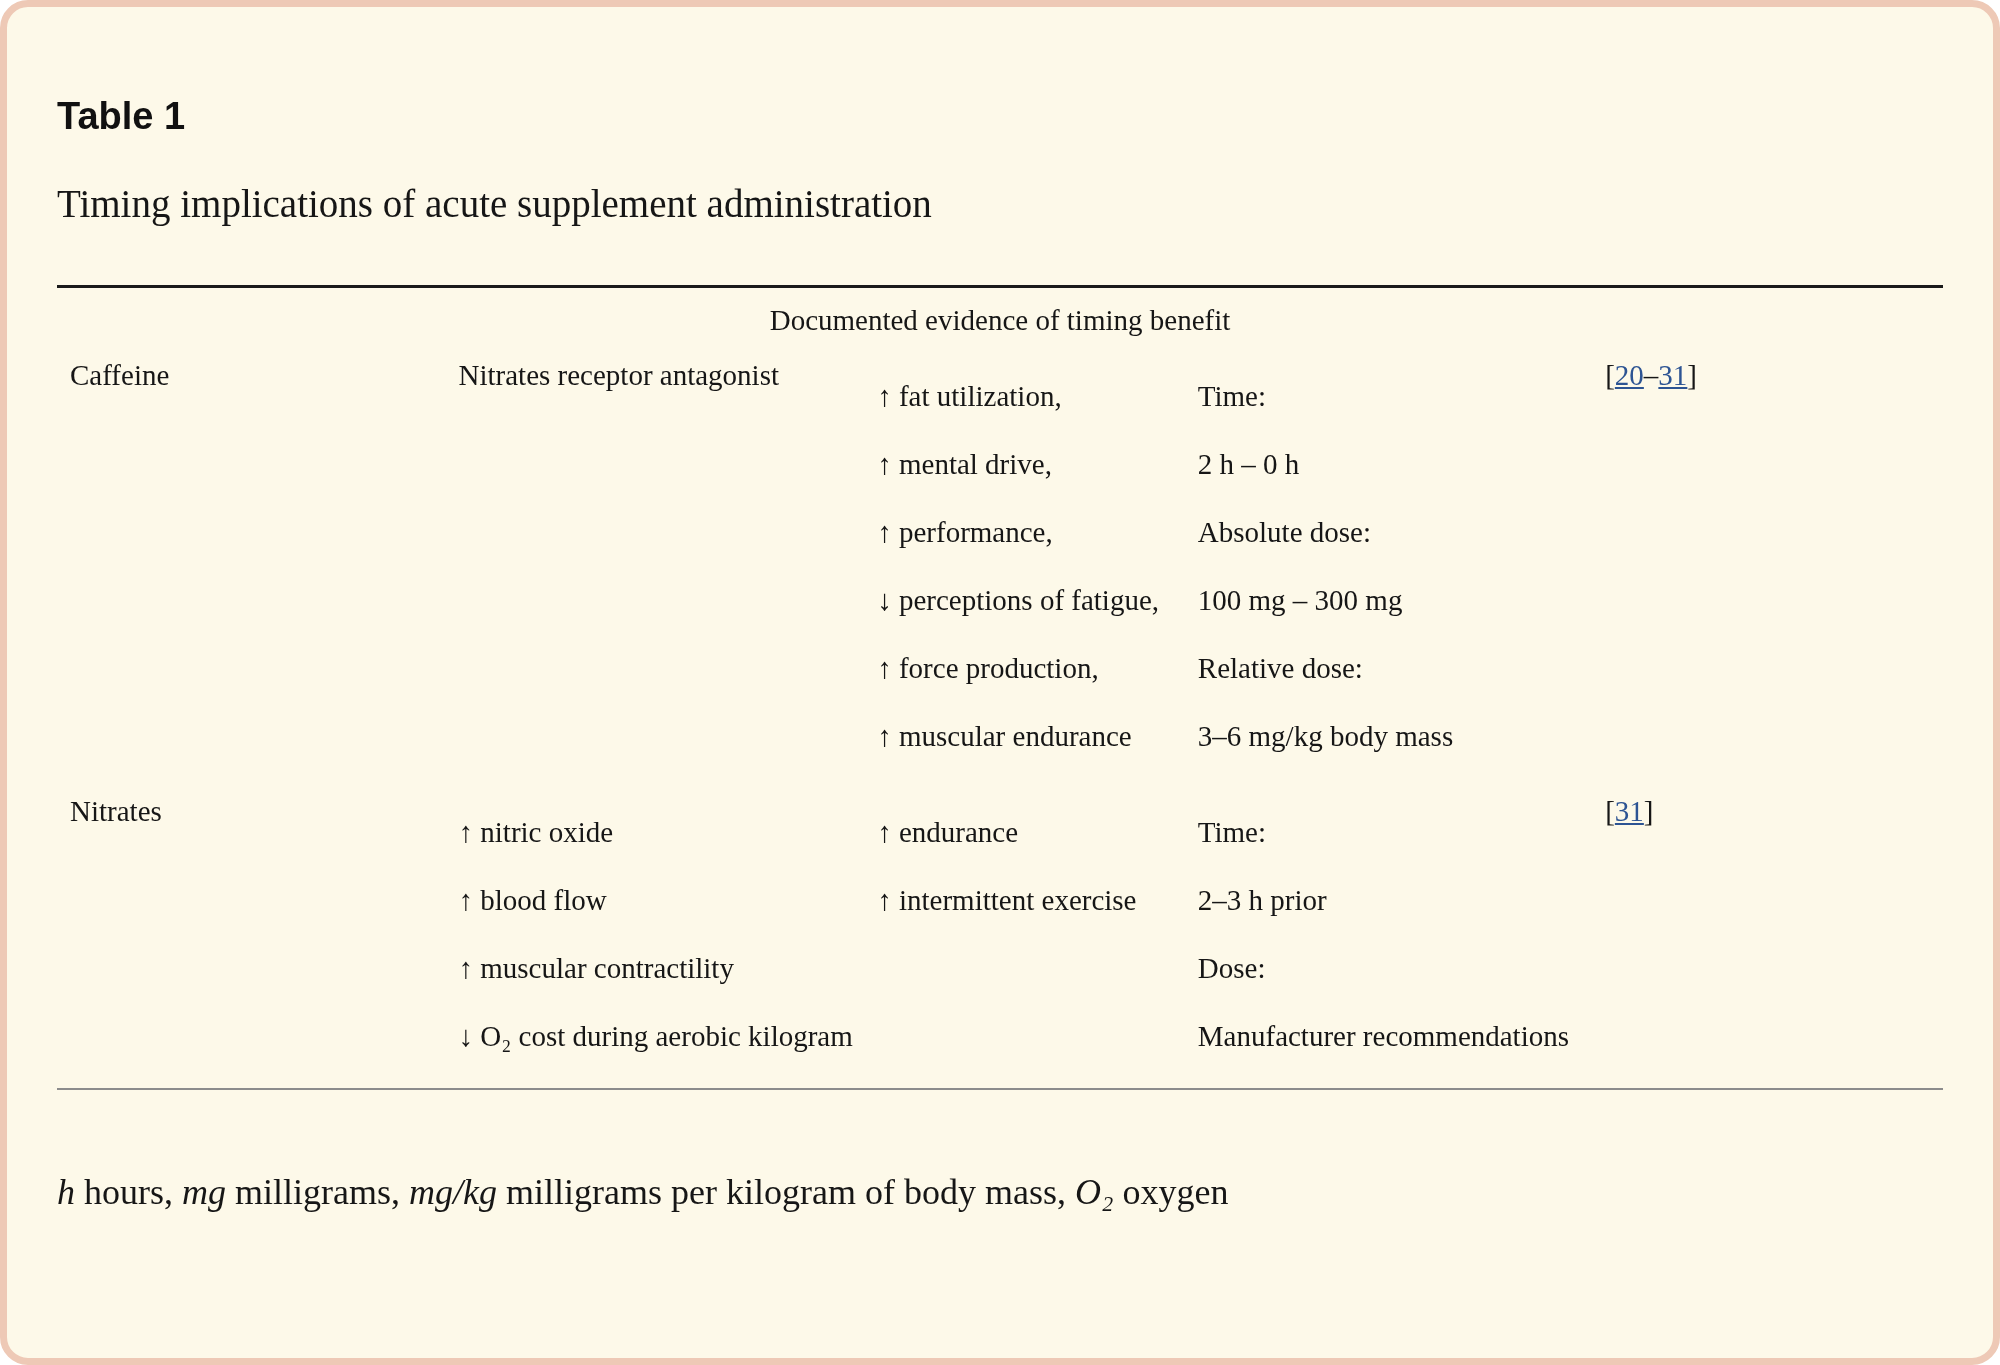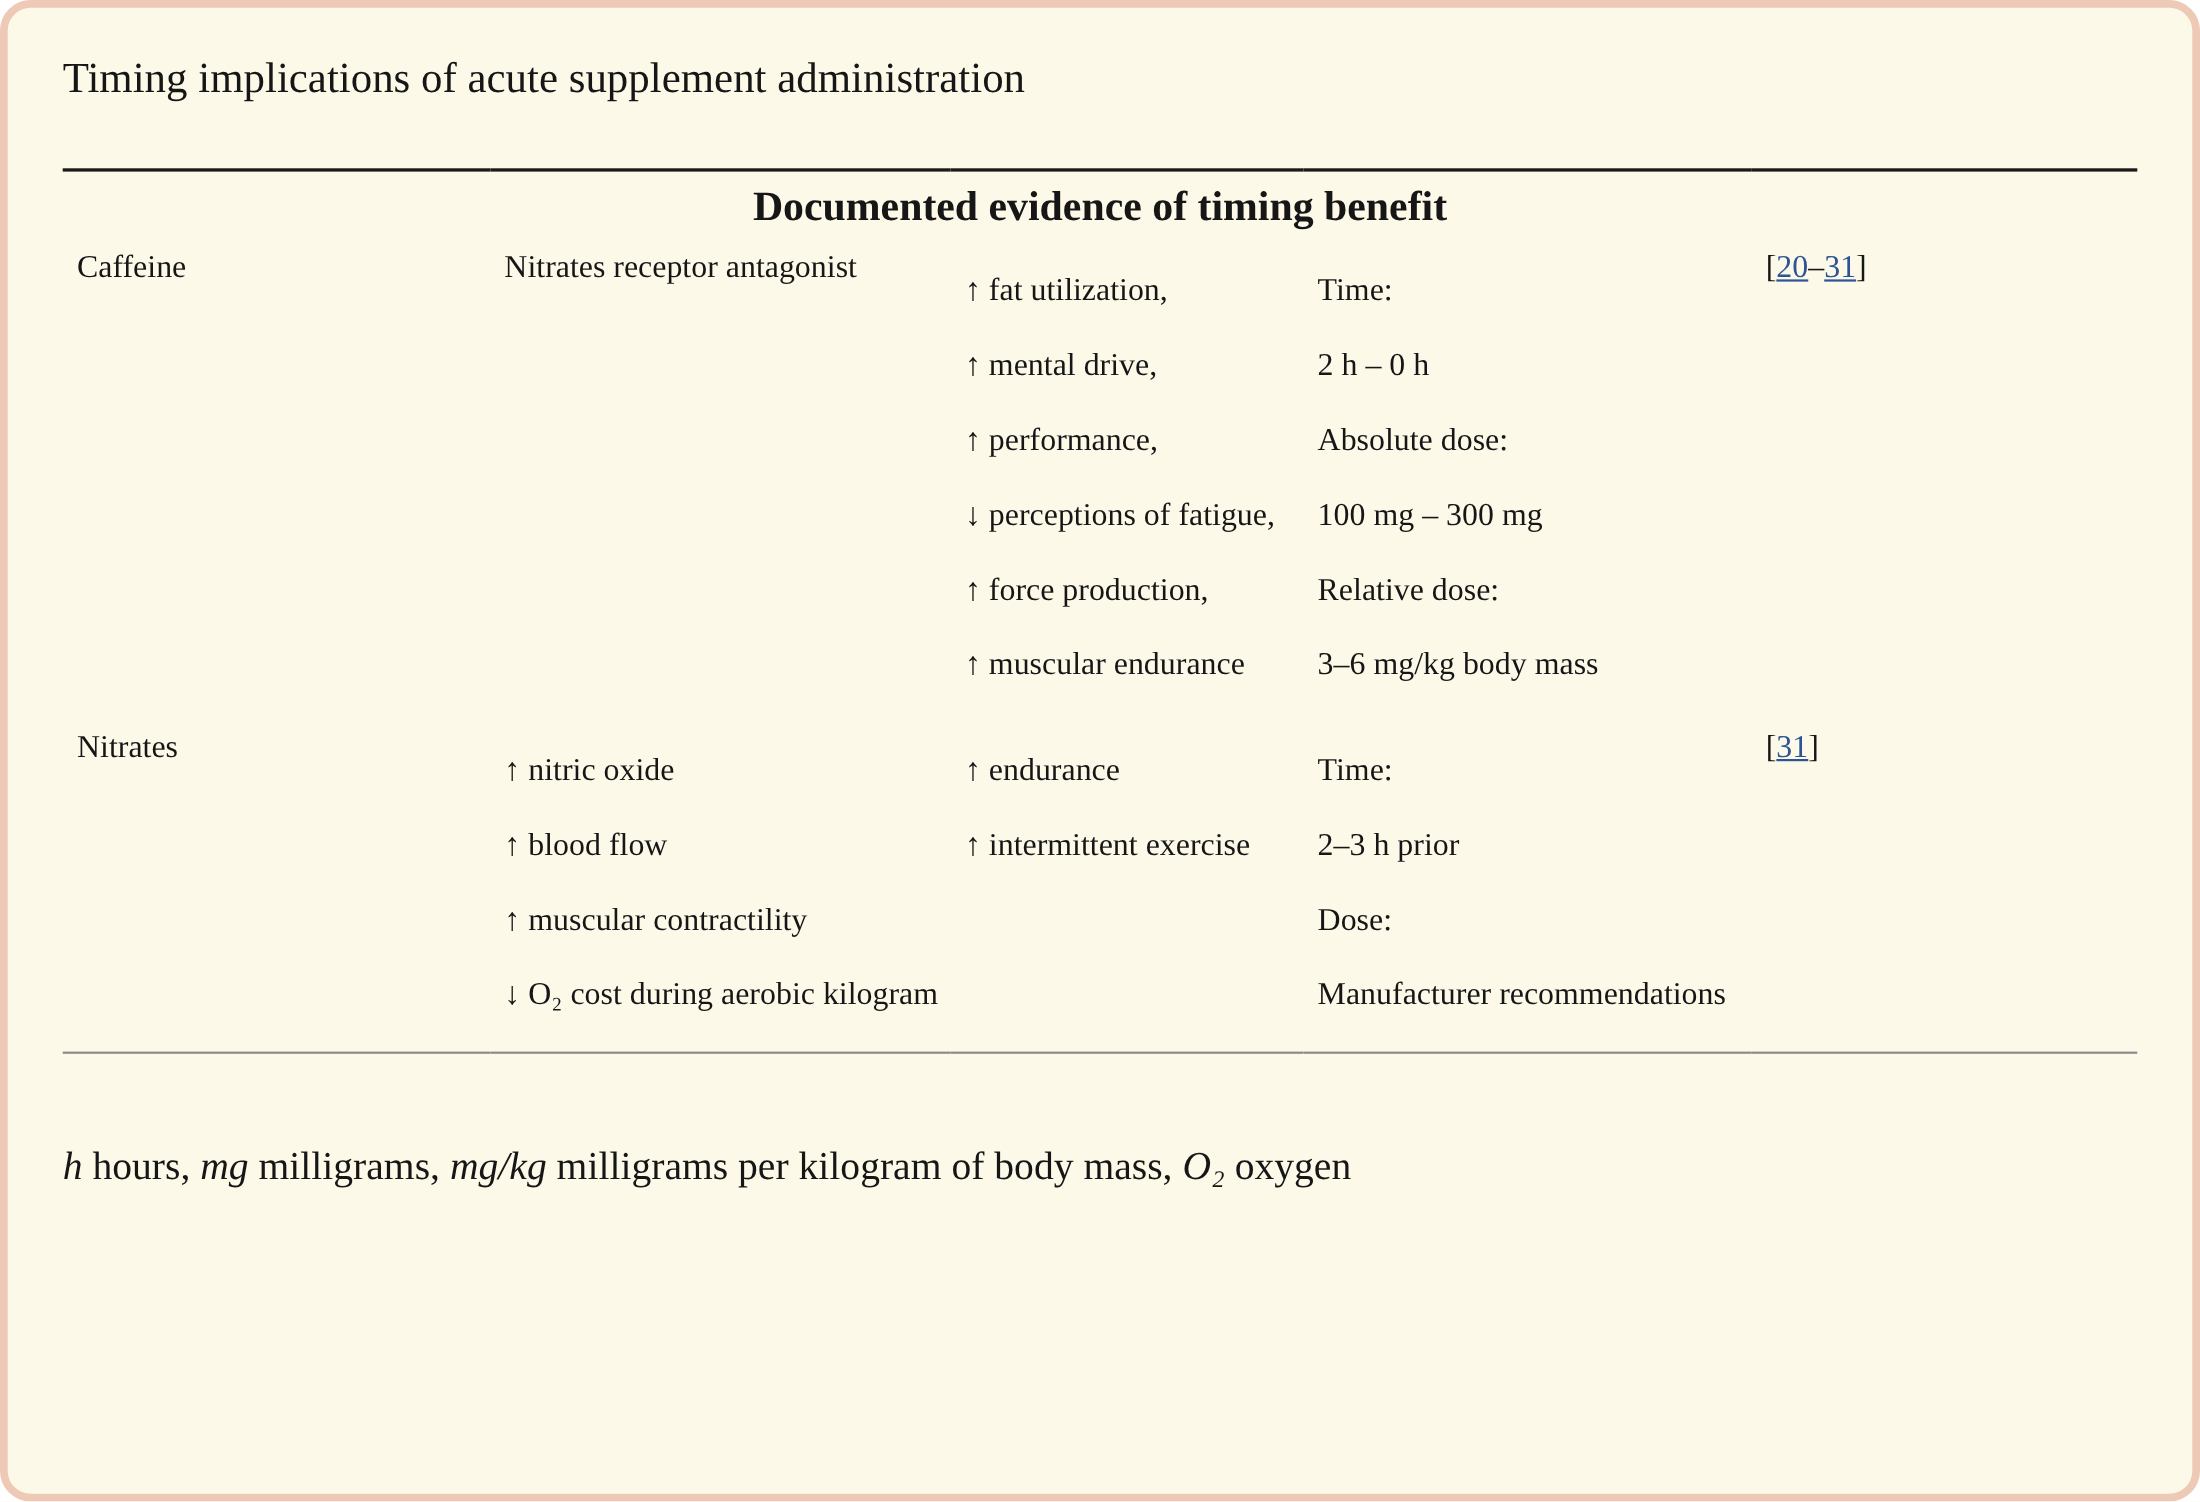--- a/index.html
+++ b/index.html
@@ -43,22 +43,22 @@
     table-layout: fixed;
     border-top: 3px solid var(--rule-dark, #1a1a1a);
     font-size: 29px;
   }
   col.c1 { width: 20.6%; }
   col.c2 { width: 22.2%; }
   col.c3 { width: 17.0%; }
   col.c4 { width: 21.6%; }
   col.c5 { width: 18.6%; }
   thead th {
-    font-weight: bold;
-    font-size: 38px;
+    font-weight: normal;
+    font-size: 29px;
   }
   tr.span-row th {
     text-align: center;
     padding: 14px 0 4px 0;
     line-height: 36px;
   }
   tr.cols-row th {
     text-align: center;
     padding: 6px 0 16px 0;
     line-height: 36px;
@@ -99,20 +99,21 @@
   }
   .footnote .it {
     font-style: italic;
   }
 </style>
 </head>
 <body>
 
 <div class="card">
 
+  <h1 class="table-title">Table 1</h1>
 
   <p class="table-caption">Timing implications of acute supplement administration</p>
 
   <table class="supplement-table">
     <colgroup>
       <col class="c1">
         <col class="c2">
         <col class="c3">
         <col class="c4">
         <col class="c5">

